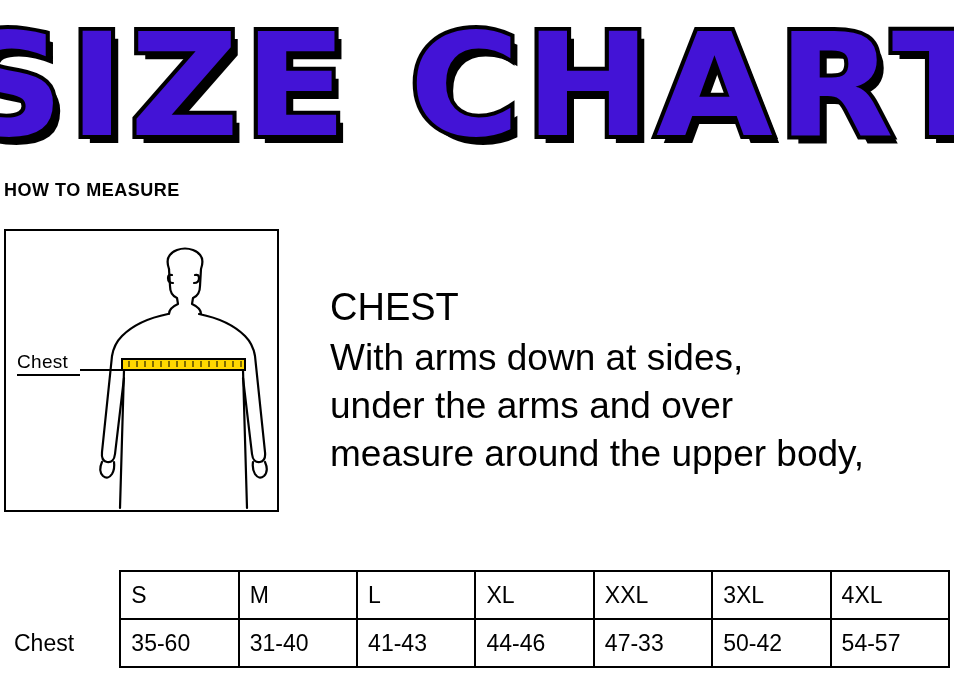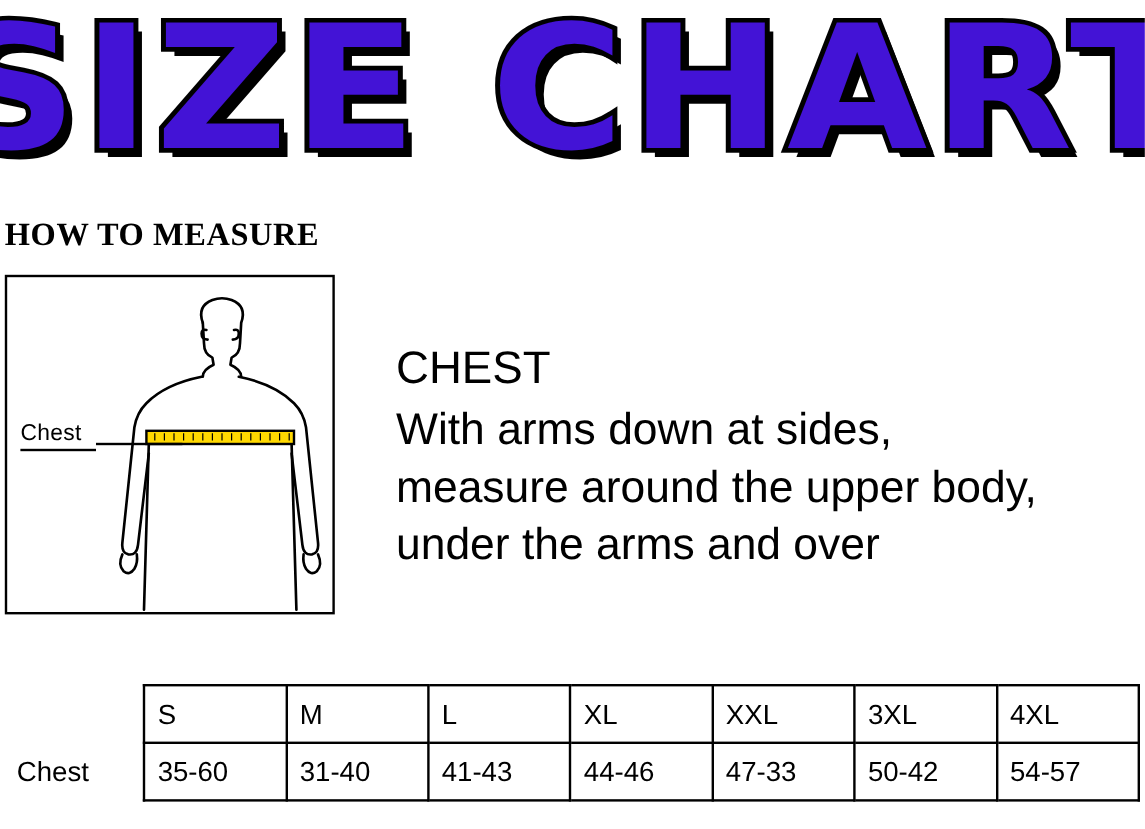--- a/index.html
+++ b/index.html
@@ -17,21 +17,21 @@
   }
 
   
   .title-wrap {
     position: absolute;
     left: 0;
     top: 0;
     width: 954px;
     height: 150px;
     display: flex;
-    align-items: center;
+    align-items: flex-end;
     justify-content: center;
   }
   .title-text {
     font-family: "DejaVu Sans", sans-serif;
     font-weight: bold;
     font-size: 128px;
     line-height: 1;
     letter-spacing: 4px;
     color: #4313d6;
     -webkit-text-stroke: 7px #000000;
@@ -40,24 +40,24 @@
     transform: scaleX(1.18) scaleY(1.12);
     transform-origin: center center;
     white-space: nowrap;
   }
 
   
   .how-to {
     position: absolute;
     left: 4px;
     top: 180px;
-    font-size: 27px;
+    font-size: 18px;
     font-weight: bold;
     letter-spacing: 0.5px;
-    font-family: Liberation Serif, serif;
+    font-family: Liberation Sans, sans-serif;
   }
 
   
   .figure-box {
     position: absolute;
     left: 4px;
     top: 229px;
     width: 275px;
     height: 283px;
     border: 2px solid #000000;
@@ -189,22 +189,22 @@
   </svg>
 </div>
 <div class="chest-label">Chest</div>
 <div class="chest-label-underline"></div>
 <div class="chest-leader"></div>
 
 <div class="desc">
   <div class="desc-title">CHEST</div>
   <div class="desc-body">
     <div>With arms down at sides,</div>
+    <div>under the arms and over</div>
     <div>measure around the upper body,</div>
-    <div>under the arms and over</div>
   </div>
 </div>
 
 <table class="size-table">
   <tbody>
     <tr>
       <td class="rowhead"></td>
       <td class="sizecell">S</td>
       <td class="sizecell">M</td>
       <td class="sizecell">L</td>

